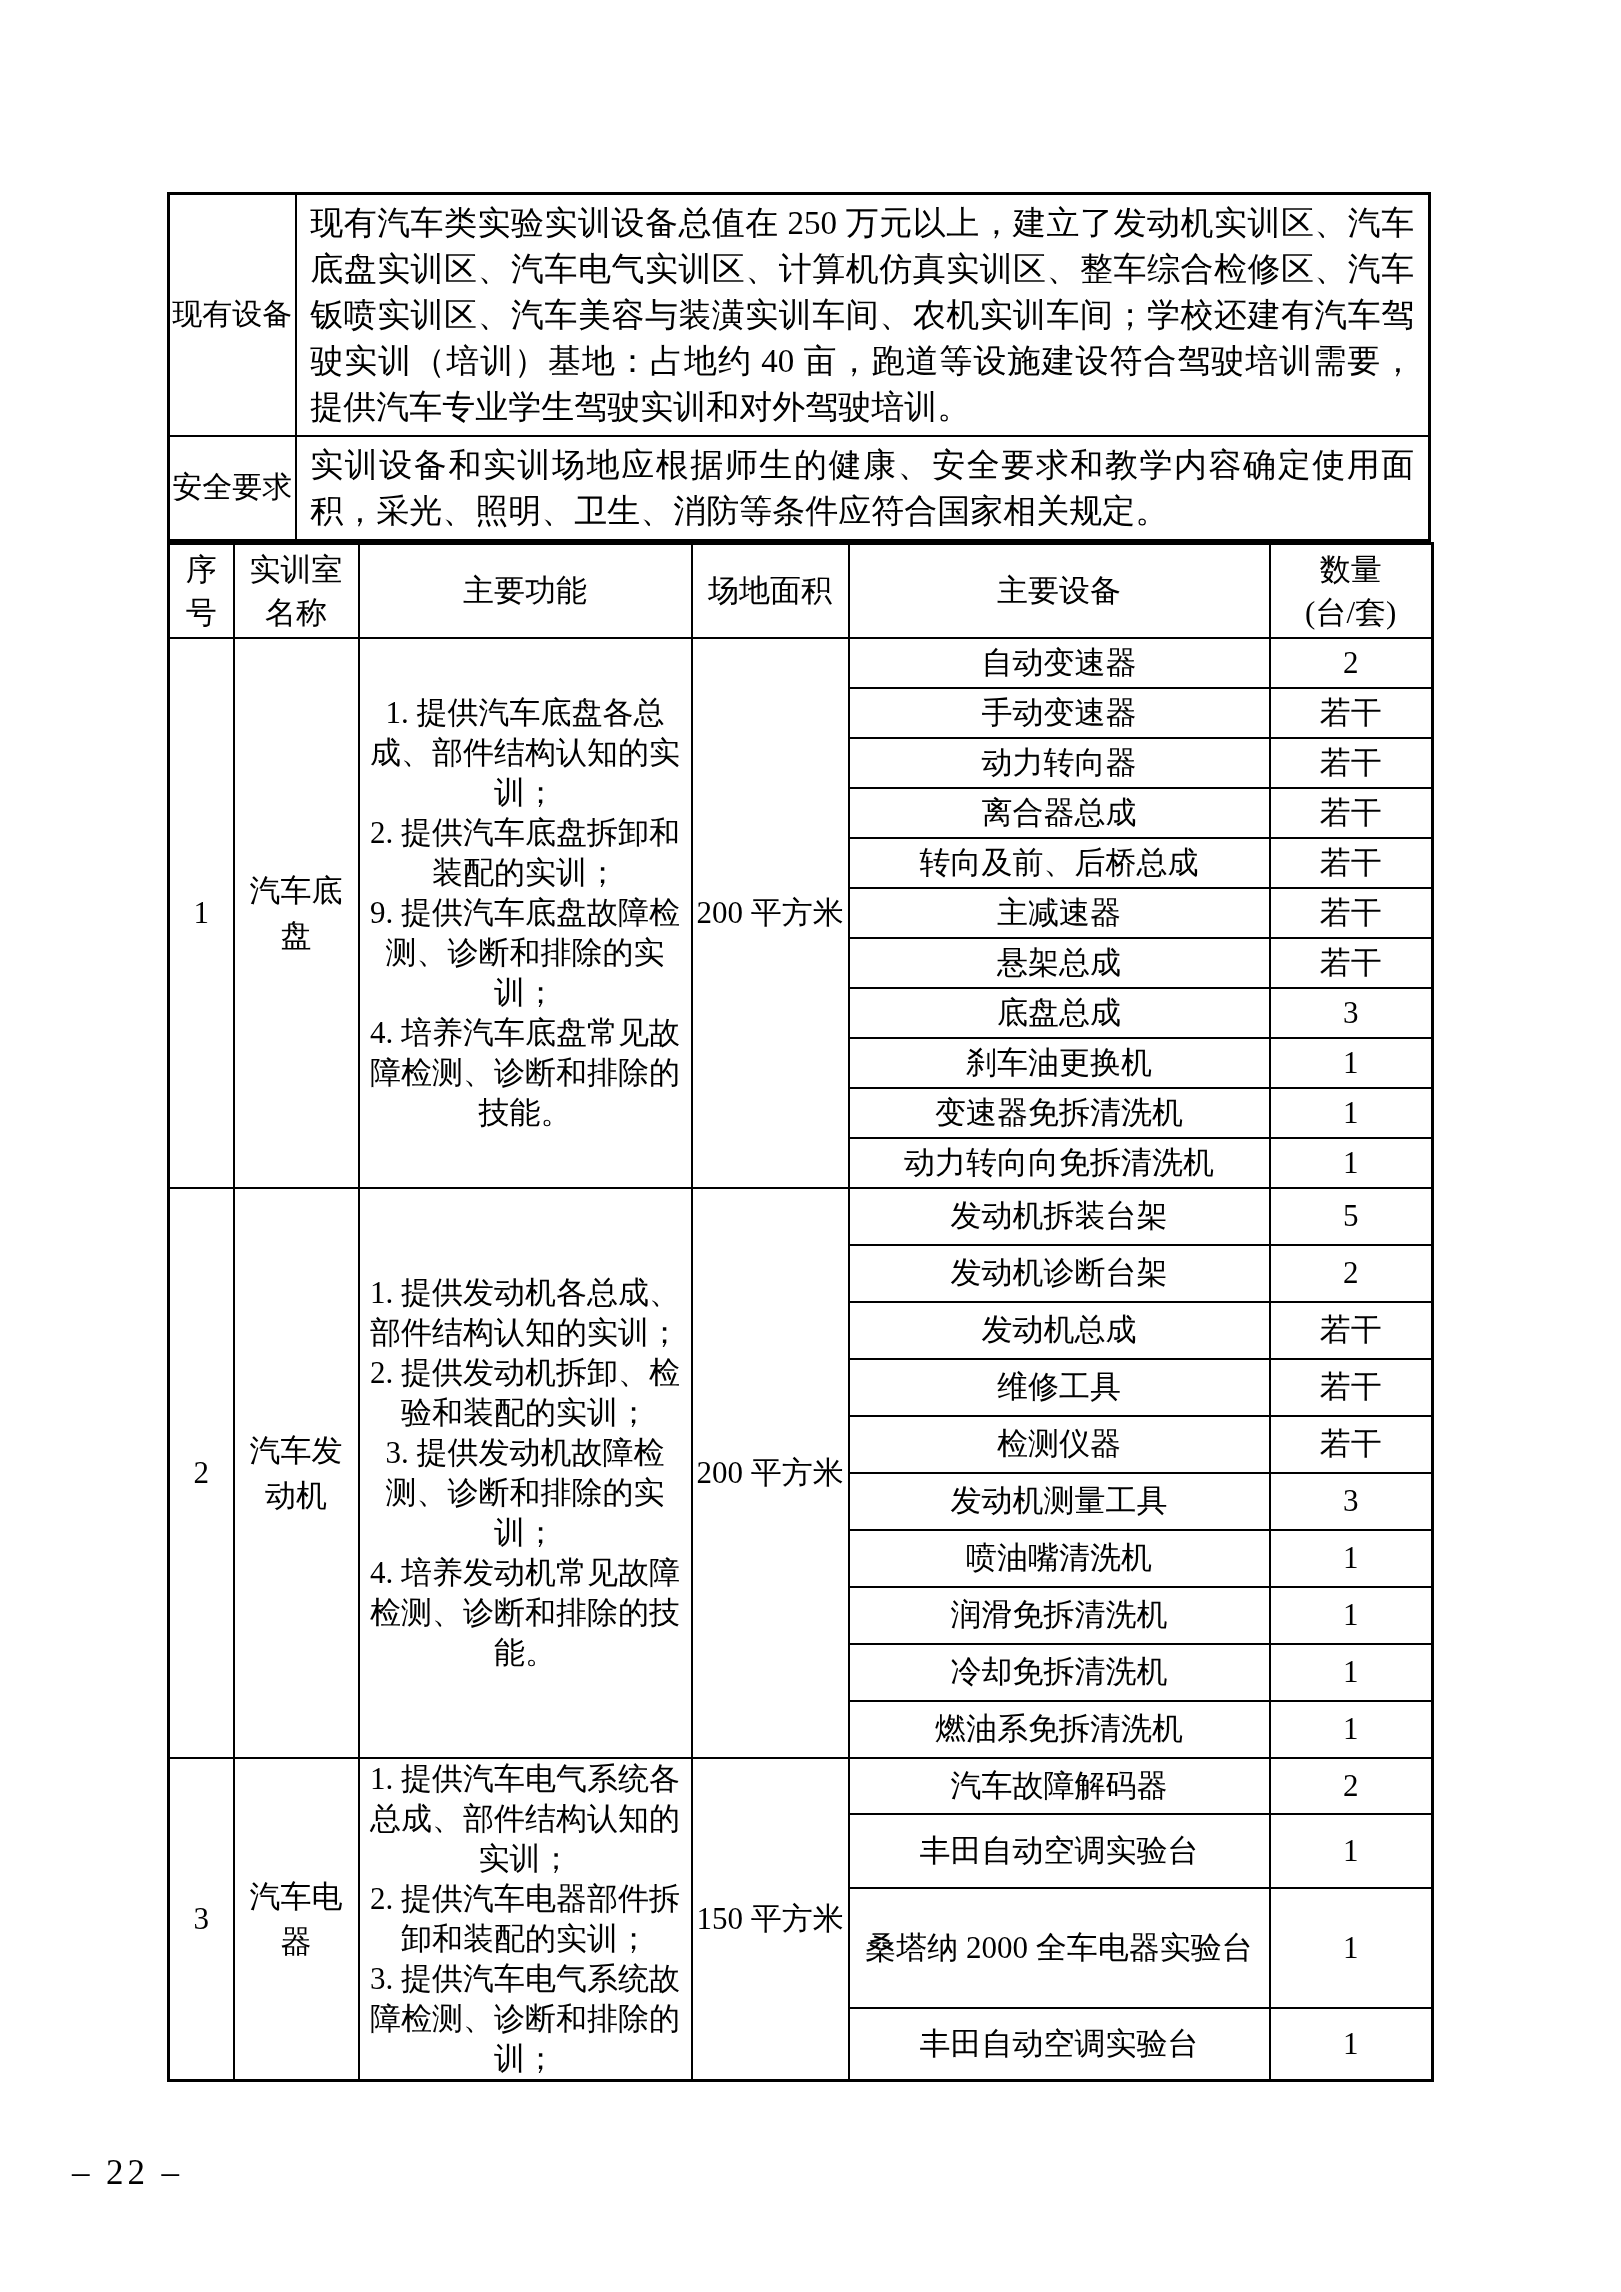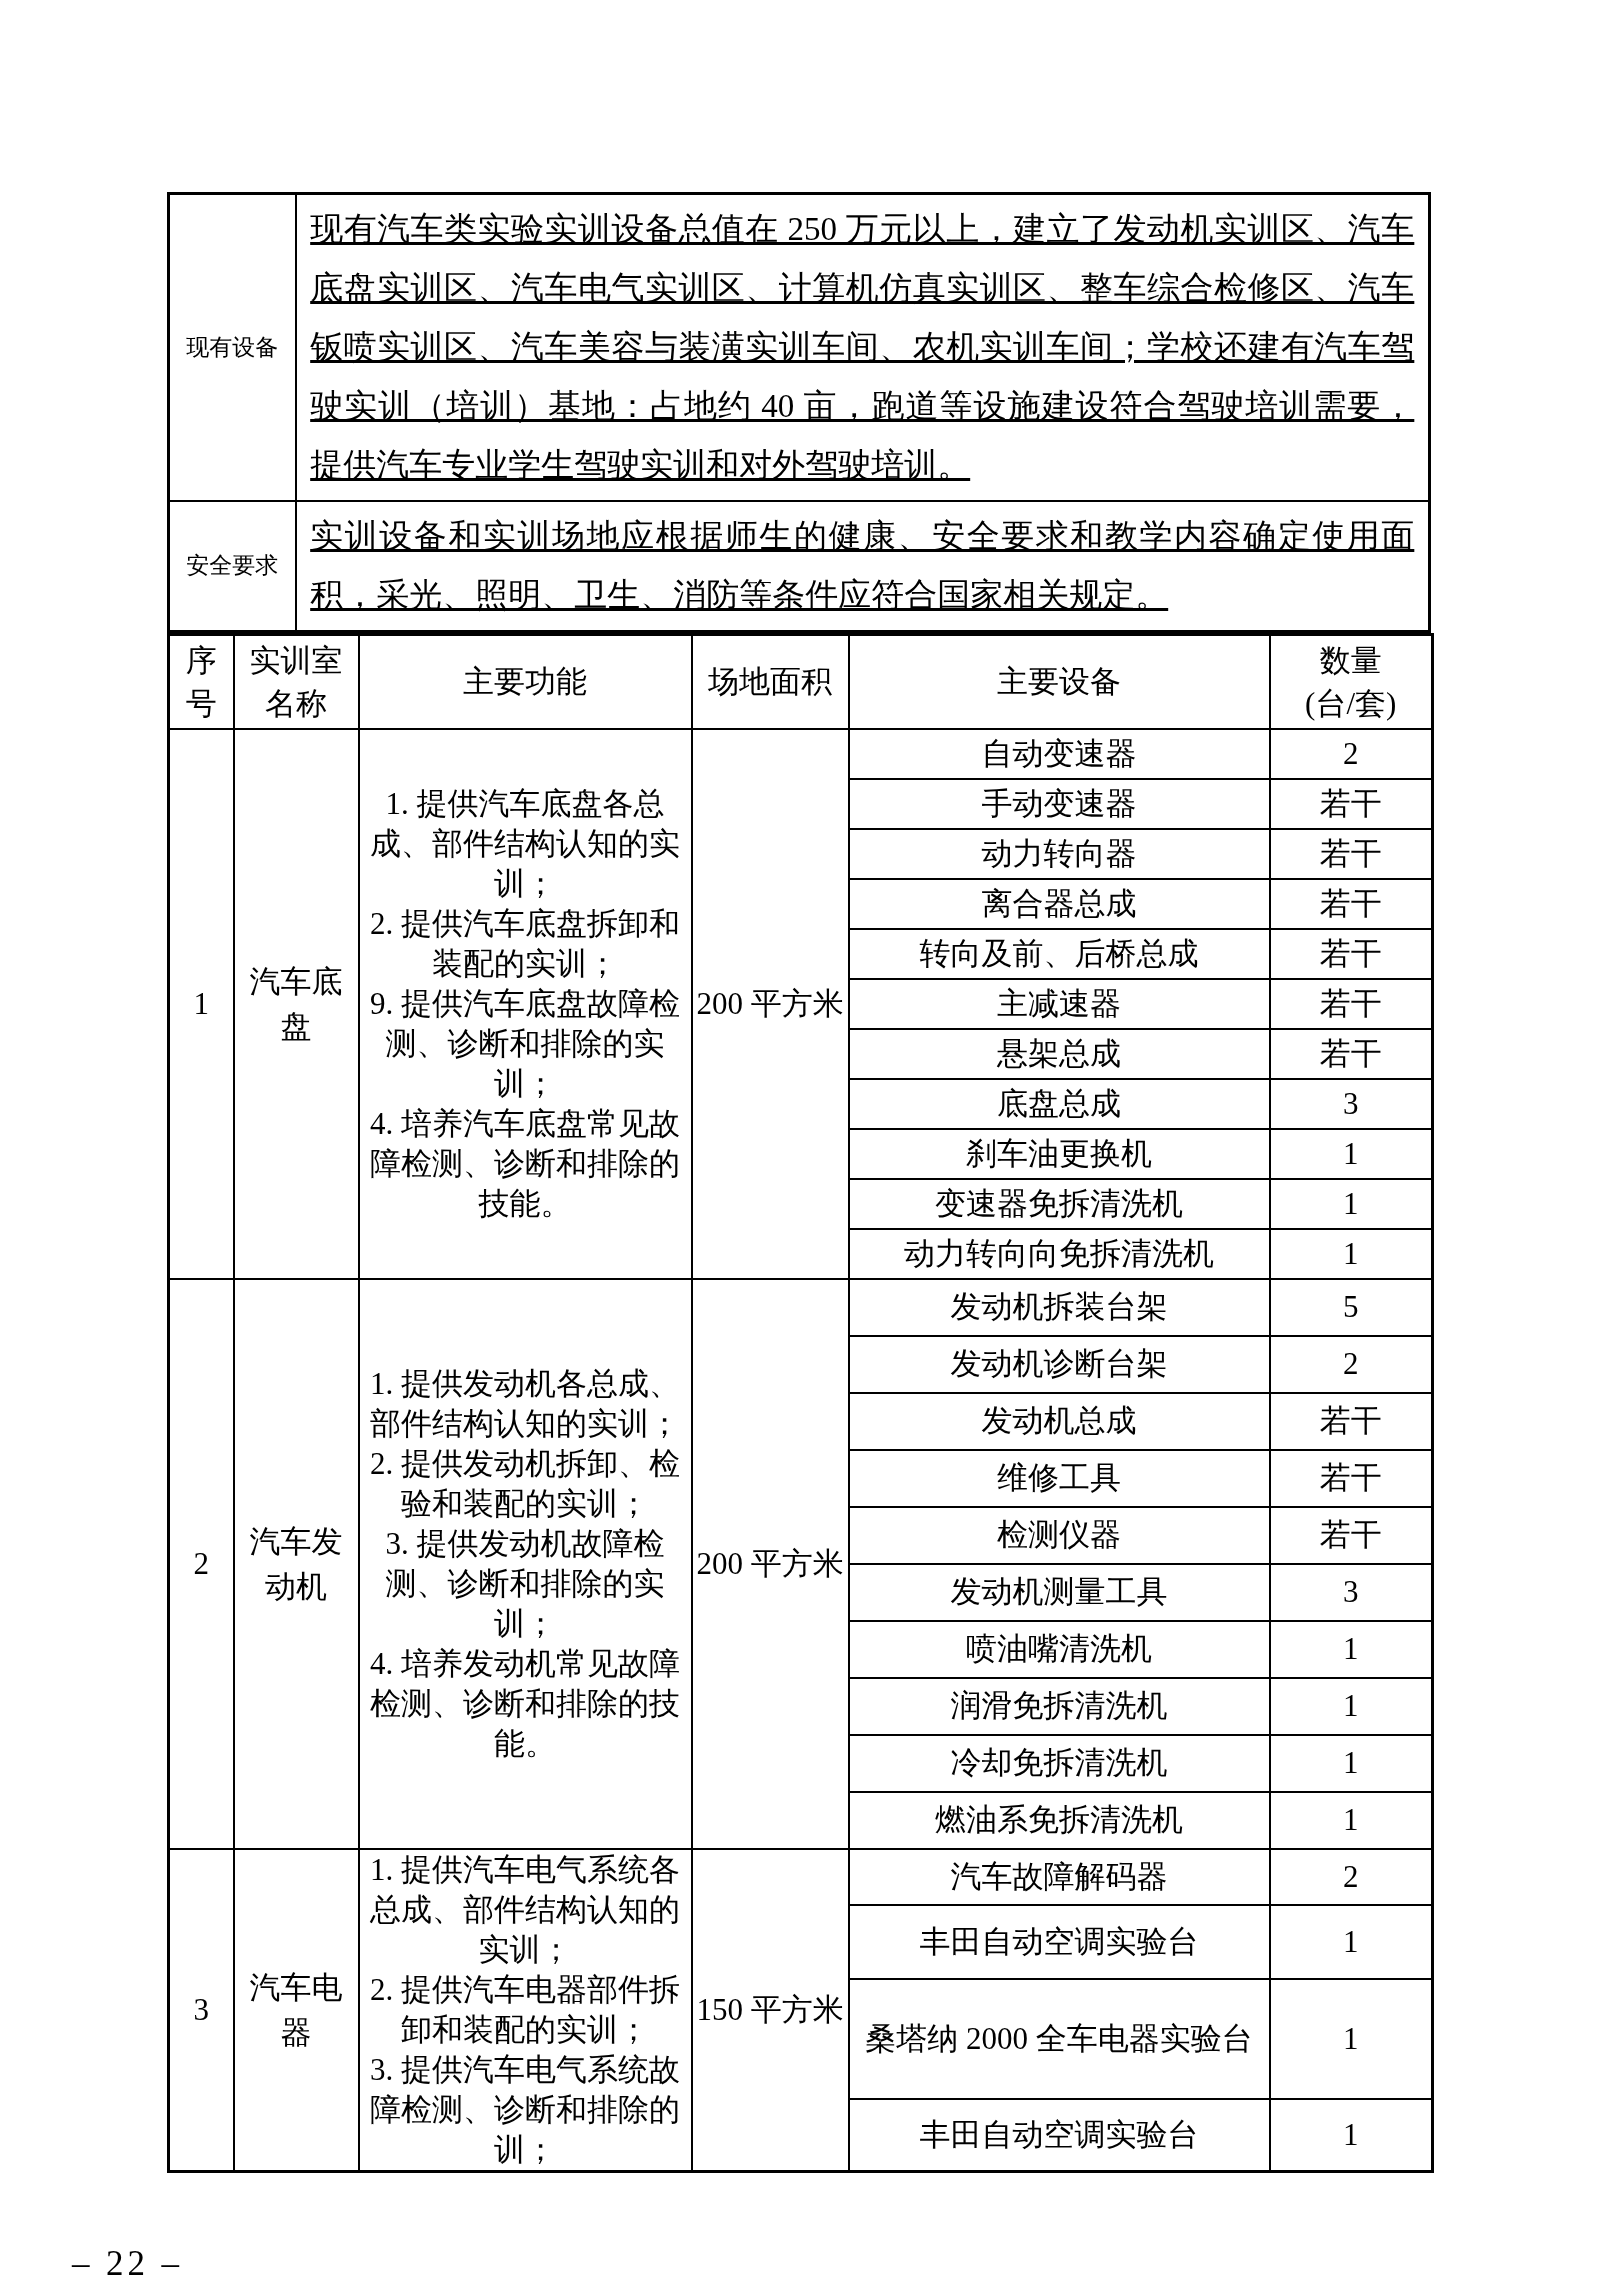--- a/index.html
+++ b/index.html
@@ -11,25 +11,25 @@
 
   
   .info-table {
     border-collapse:collapse; table-layout:fixed;
     width:1264px; margin:192px 0 0 167px;
     border:3.9px solid #000;
   }
   .info-table td { border:2.9px solid #000; }
   .info-label {
     width:127px; text-align:center; vertical-align:middle;
-    font-size:23px; padding:0;
+    font-size:30px; padding:0;
   }
   .info-content {
-    font-size:33px; line-height:59px; text-align:justify;
-    padding:4.9px 13.7px; vertical-align:middle;text-decoration:underline;
+    font-size:33px; line-height:46px; text-align:justify;
+    padding:4.9px 13.7px; vertical-align:middle;
   }
 
   
   .t5-title {
     width:1264px; margin:43px 0 5.9px 167px;
     text-align:center; font-size:33px;
   }
 
   
   .t5 {

